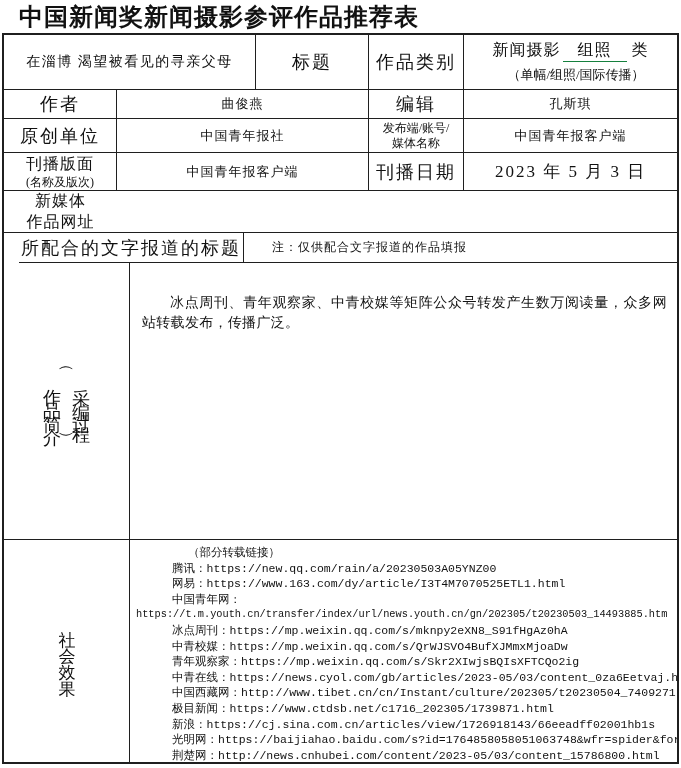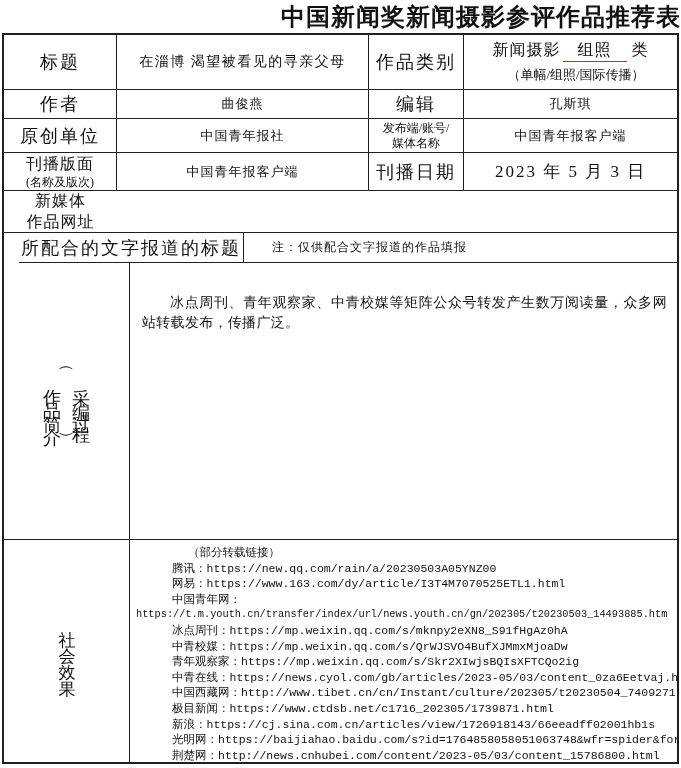--- a/index.html
+++ b/index.html
@@ -3,21 +3,21 @@
 <meta charset="utf-8">
 <style>
   html,body { margin:0; padding:0; background:#ffffff; }
   body {
     width:681px; height:768px; overflow:hidden;
     font-family:"Liberation Serif", serif;
     color:#111;
     -webkit-font-smoothing:antialiased;
   }
   .page-title {
-    height:33px; line-height:34px; text-align:right;
+    height:33px; line-height:34px; text-align:left;
     font-family:"Liberation Sans", sans-serif;
     font-weight:bold; font-size:24px; letter-spacing:1px;padding-left:19px;
   }
   .tbl { margin:0 2px; border:2px solid #1f1f1f; }
   .row { display:flex; border-bottom:1px solid #1f1f1f; box-sizing:border-box; }
   .row:last-child { border-bottom:none; }
   .cell {
     box-sizing:border-box; border-right:1px solid #1f1f1f;
     display:flex; flex-direction:column; align-items:center; justify-content:center;
     overflow:hidden; text-align:center;
@@ -84,22 +84,22 @@
   .effect-cell .ind-0 { padding-left:0; font-size:10.3px; }
 </style>
 </head>
 <body>
 
 <div class="page-title">中国新闻奖新闻摄影参评作品推荐表</div>
 
 <div class="tbl">
 
   <div class="row h-r1">
+    <div class="cell w2 val-title">在淄博 渴望被看见的寻亲父母</div>
     <div class="cell w1 lbl">标题</div>
-    <div class="cell w2 val-title">在淄博 渴望被看见的寻亲父母</div>
     <div class="cell w3 lbl">作品类别</div>
     <div class="cell w4">
       <div class="cat-line1">
         <span>新闻摄影</span><span class="cat-underline">组照</span><span>类</span>
       </div>
       <div class="cat-line2">（单幅/组照/国际传播）</div>
     </div>
   </div>
 
   <div class="row h-r2">

